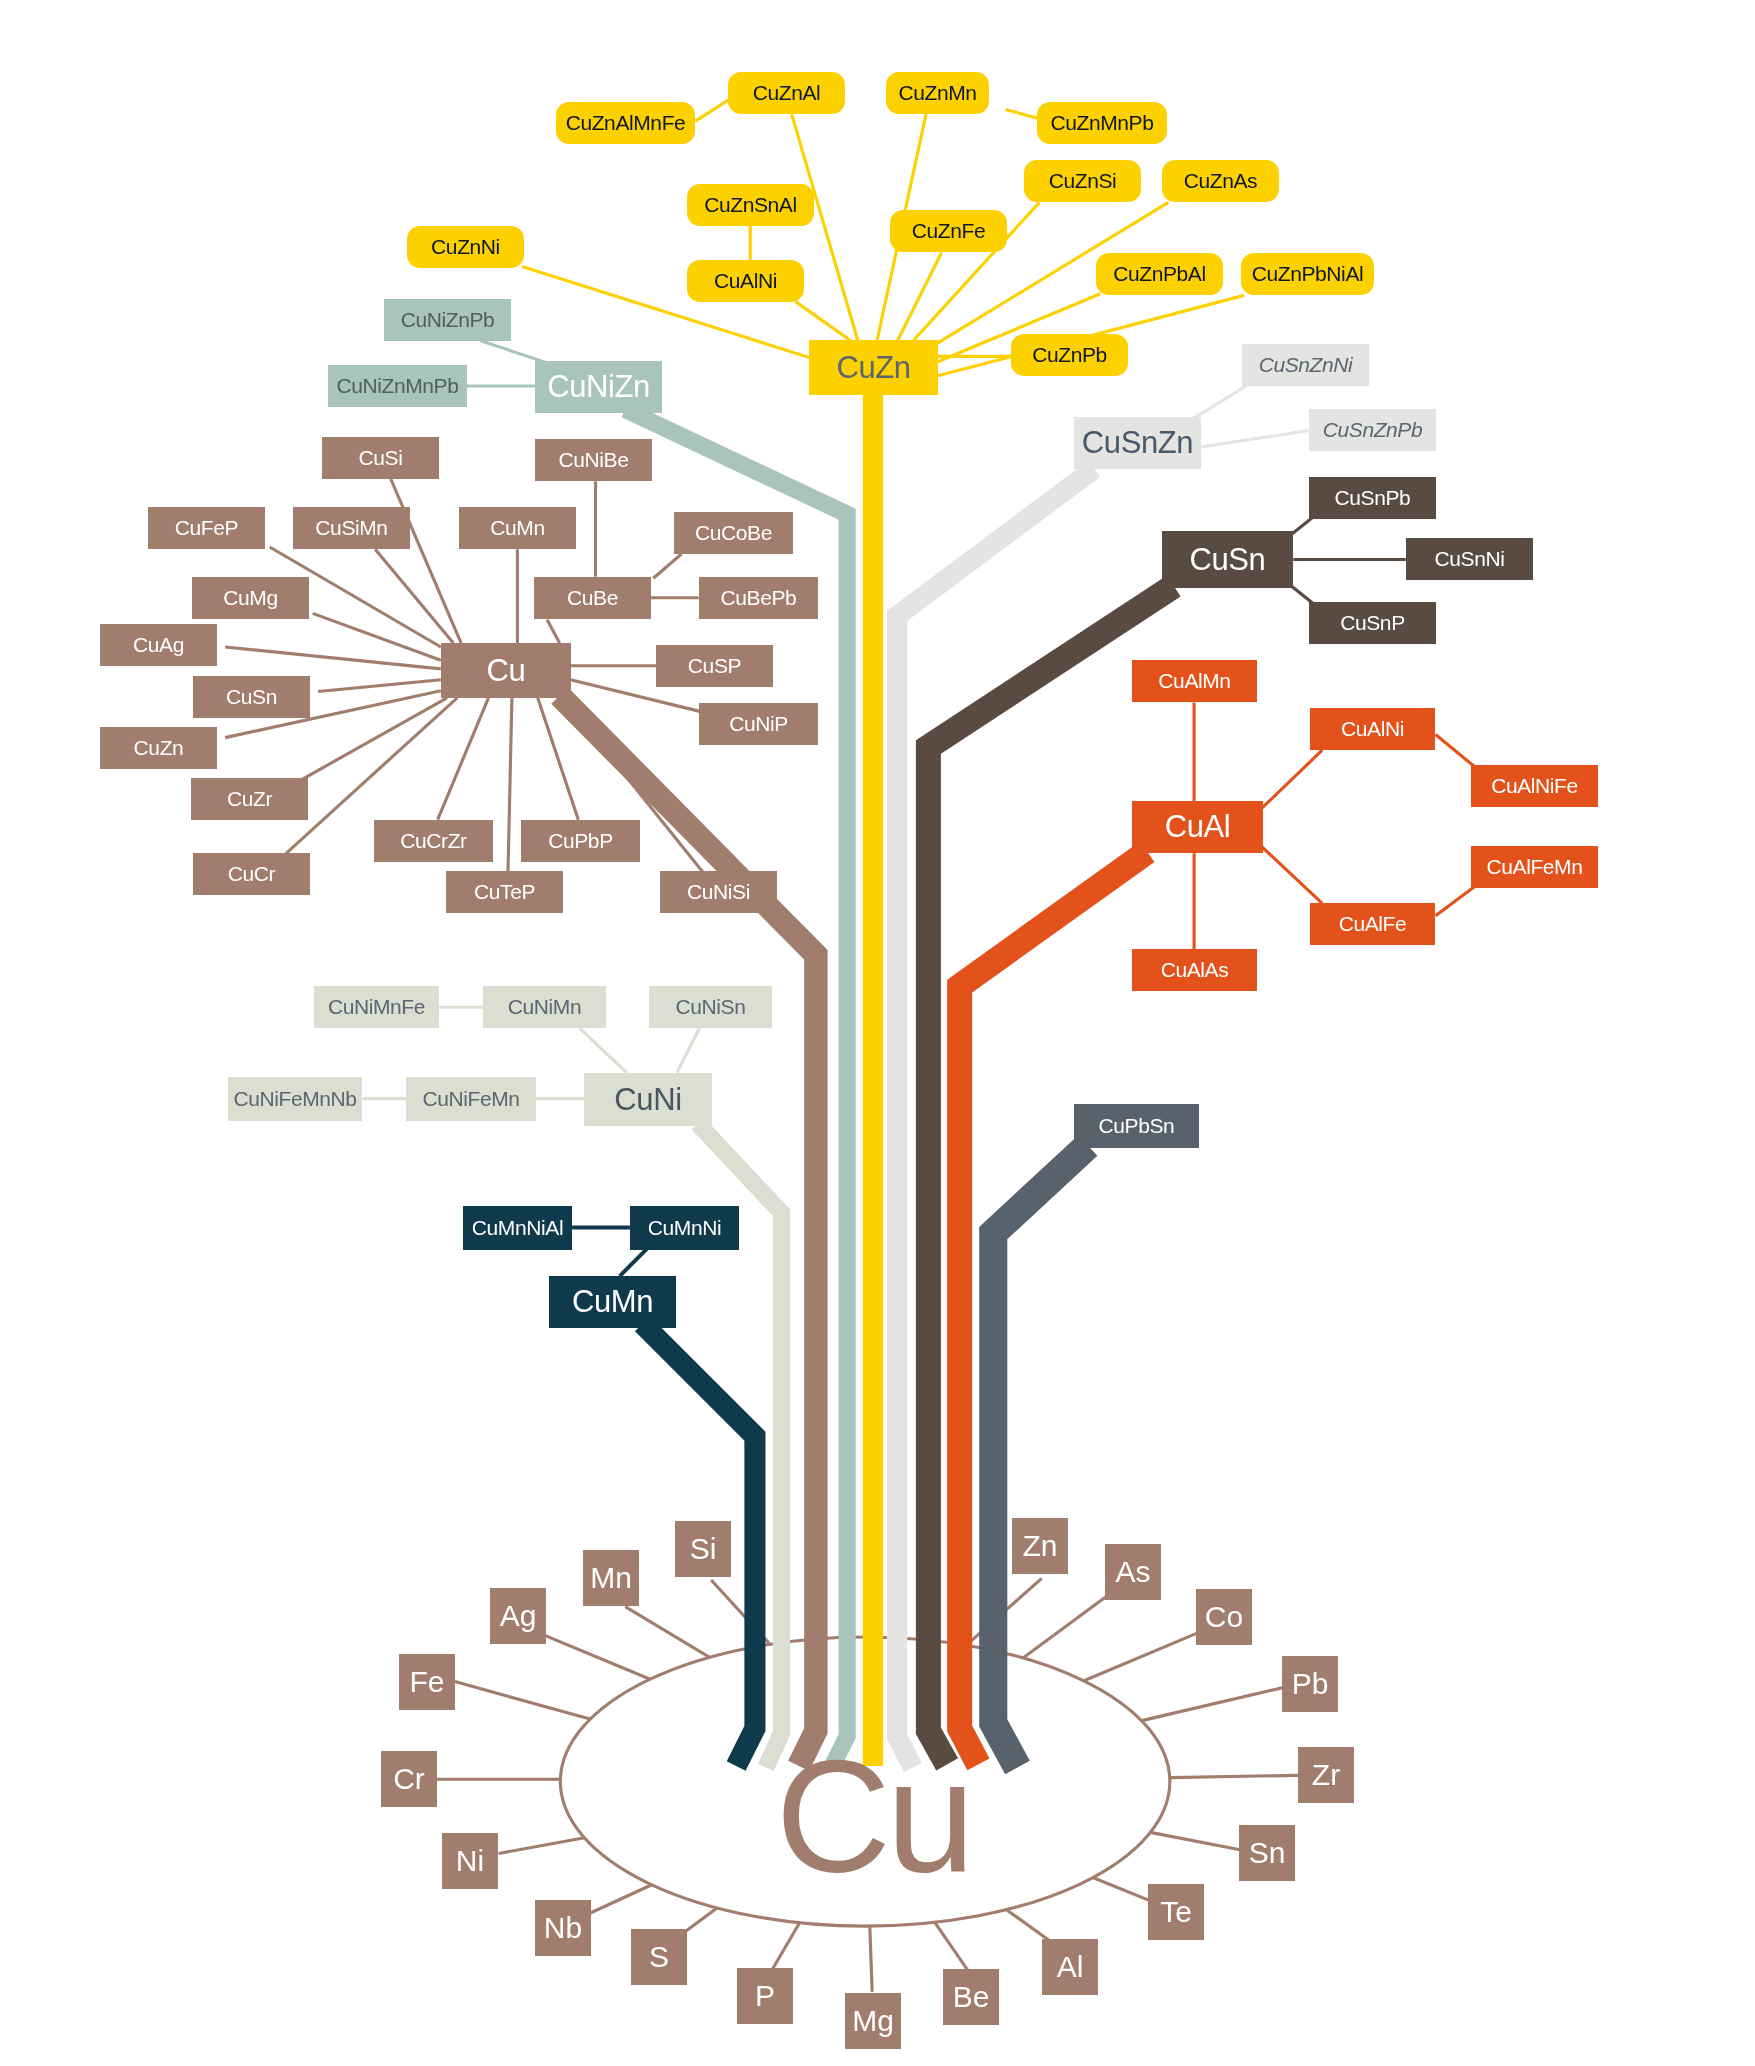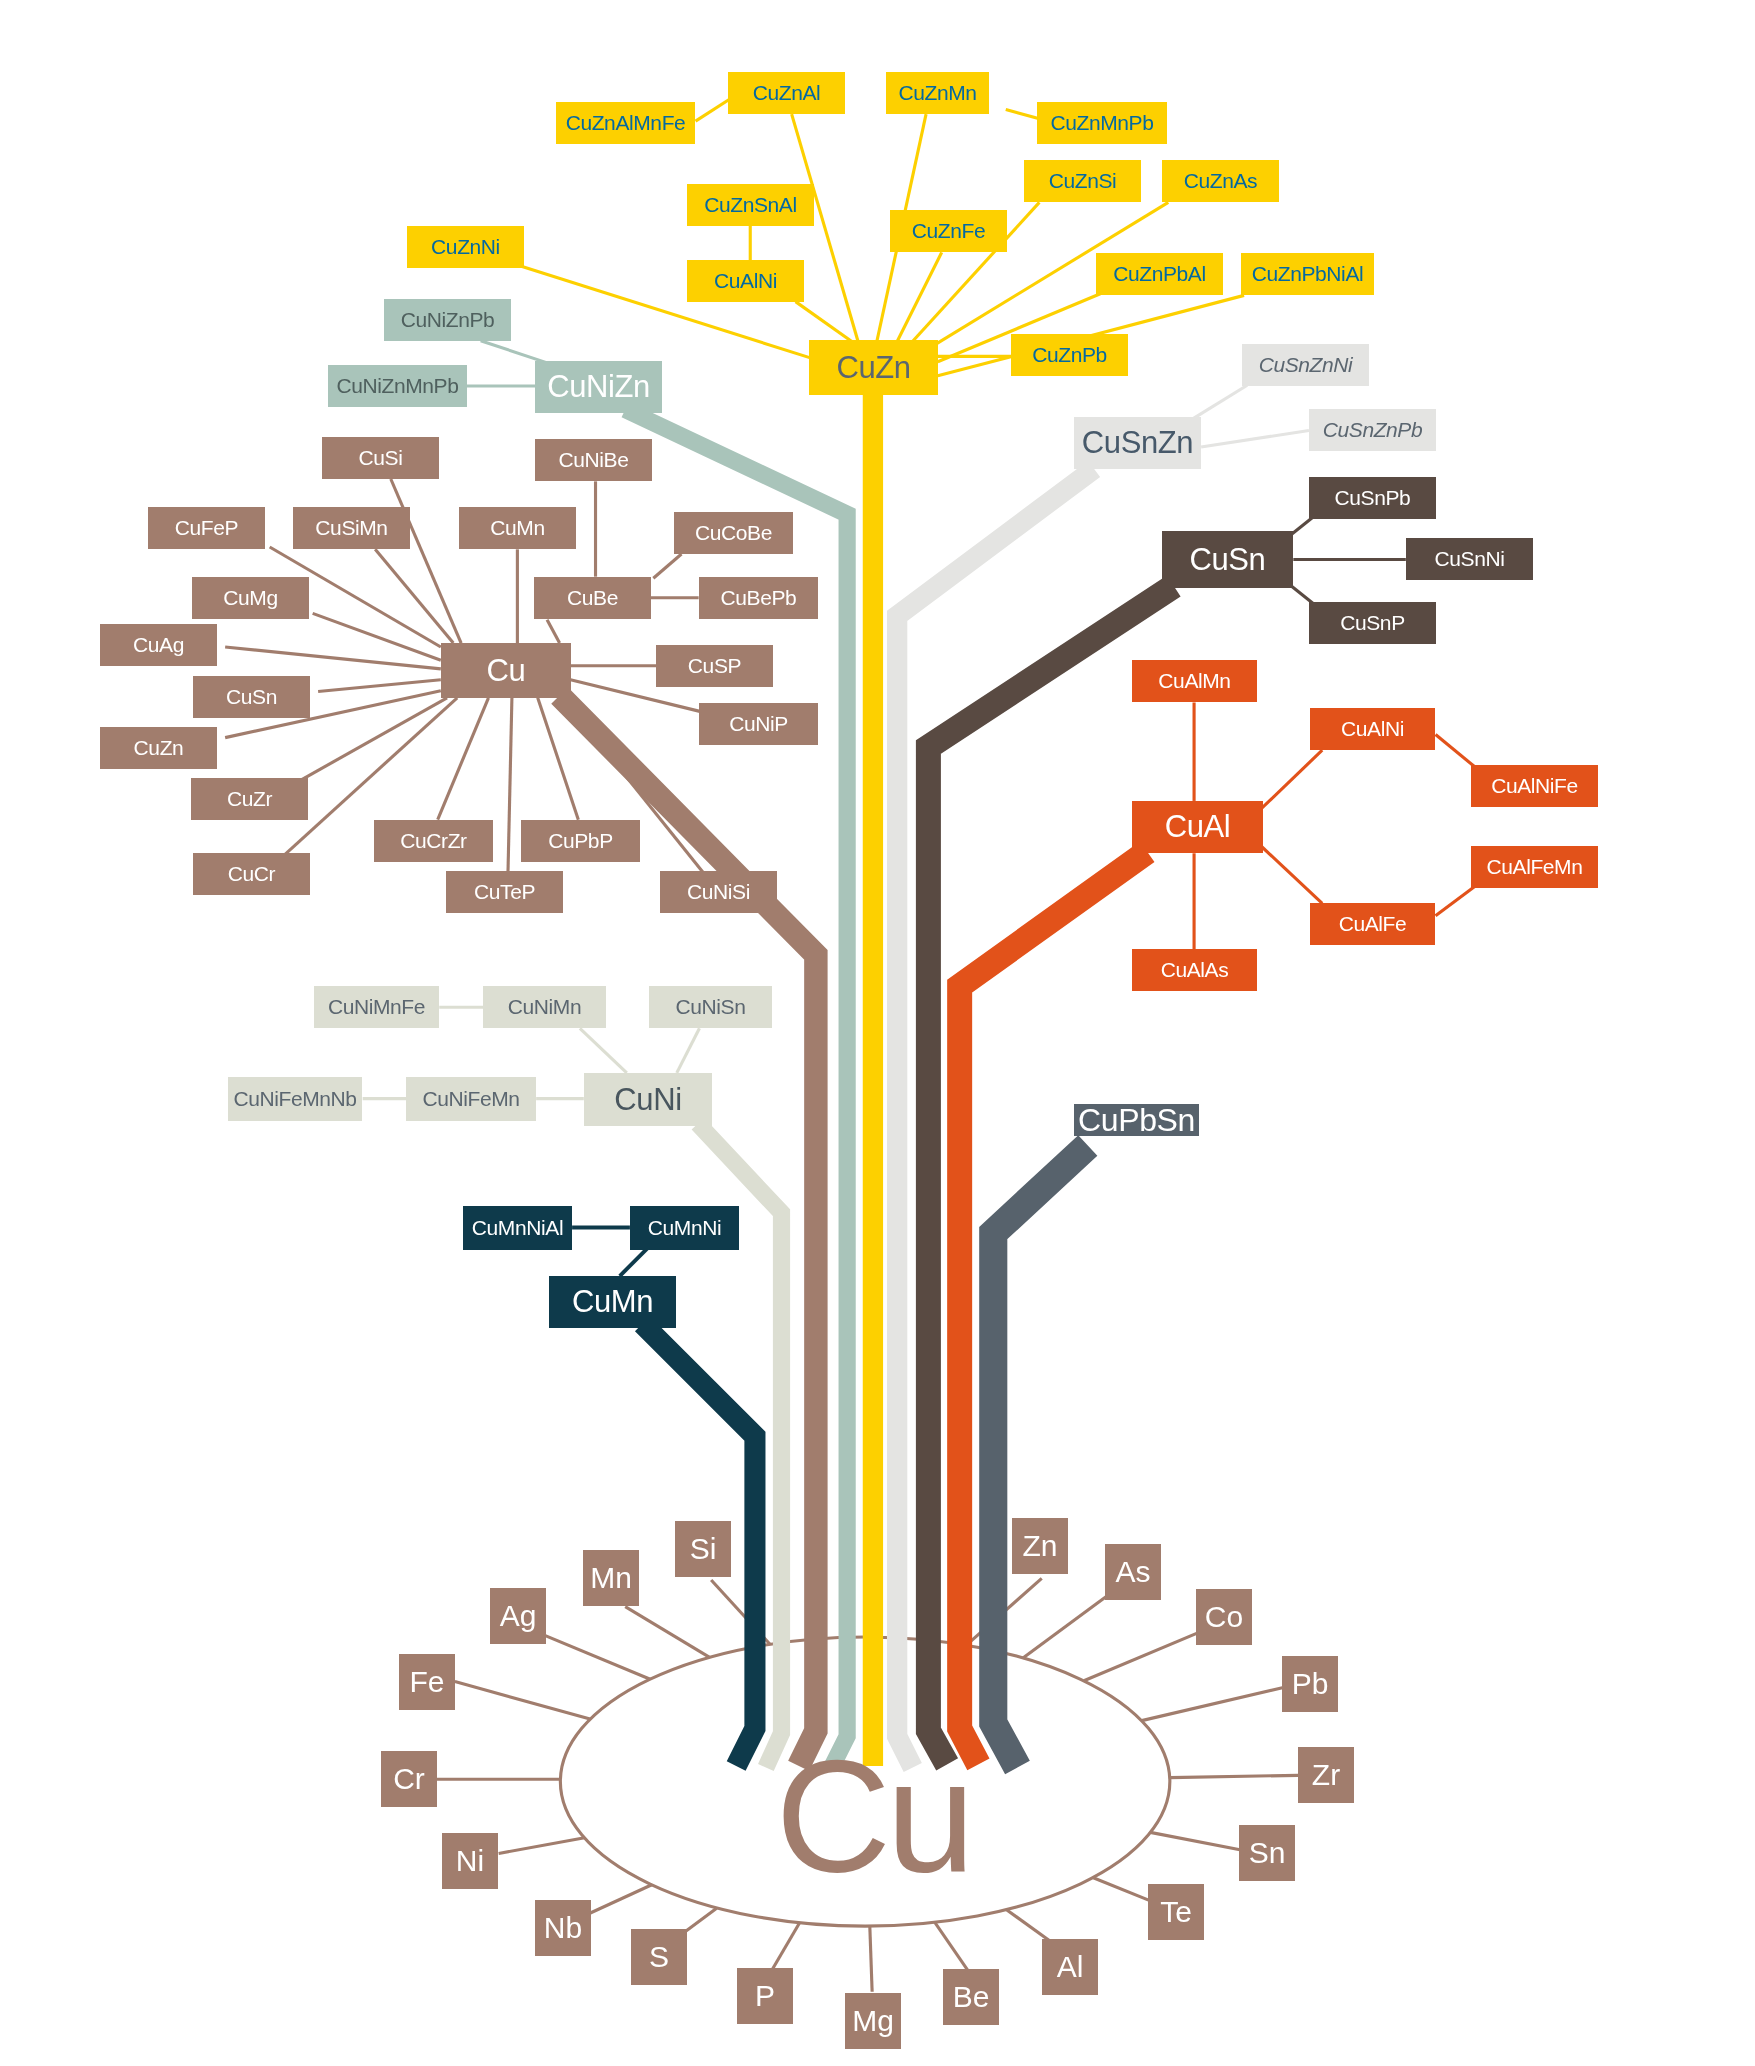--- a/index.html
+++ b/index.html
@@ -2,37 +2,37 @@
 <html style="font-size:12.5px"><head>
 <meta charset="utf-8">
 <style>
   html,body{margin:0;padding:0;background:#ffffff;}
   #stage{position:relative;width:1756px;height:2066px;background:#ffffff;overflow:hidden;
          font-family:"Liberation Sans","DejaVu Sans",sans-serif;}
   #lines{position:absolute;left:0;top:0;width:1756px;height:2066px;}
   .box{position:absolute;display:flex;align-items:center;justify-content:center;
        font-size:21px;letter-spacing:-0.4px;height:42px;box-sizing:border-box;}
   .lg{font-size:31px;height:53px;}
-  .f-cuzn{background:#fdd000;color:#0369a1;}
+  .f-cuzn{background:#fdd000;color:#0f172a;border-radius:13px;}
   .f-cuzn-node{background:#fdd000;color:#5b6670;}
   .f-cunizn{background:#a9c4ba;color:#4f605e;margin-left:23px;}
   .f-cunizn-node{background:#a9c4ba;color:#ffffff;}
   .f-cusnzn{background:#e4e4e2;color:#5b6670;font-style:italic;}
   .f-cusnzn-node{background:#e4e4e2;color:#47596a;}
   .f-cusn{background:#594a42;color:#ffffff;}
   .f-cusn-node{background:#594a42;color:#ffffff;}
   .f-cual{background:#e2521a;color:#ffffff;}
   .f-cual-node{background:#e2521a;color:#ffffff;}
   .f-cu{background:#a17d6d;color:#ffffff;}
   .f-cu-node{background:#a17d6d;color:#ffffff;}
   .f-cuni{background:#dcded2;color:#5b6670;}
   .f-cuni-node{background:#dcded2;color:#49565e;}
   .f-cumn{background:#0e3a4b;color:#ffffff;}
   .f-cumn-node{background:#0e3a4b;color:#ffffff;}
-  .f-cupbsn-node{background:#57626c;color:#ffffff;font-size:32px;height:32px;}
+  .f-cupbsn-node{background:#57626c;color:#ffffff;font-size:21px;height:44px;}
   .element{position:absolute;width:56px;height:56px;background:#a17d6d;color:#ffffff;
            display:flex;align-items:center;justify-content:center;font-size:30px;}
   #cu-center{position:absolute;left:740px;top:1718px;width:266px;height:195px;
              display:flex;align-items:center;justify-content:center;
              font-size:160px;color:#a17d6d;letter-spacing:-4.7px;}
 </style>
 </head>
 <body>
 
 <div id="stage">

